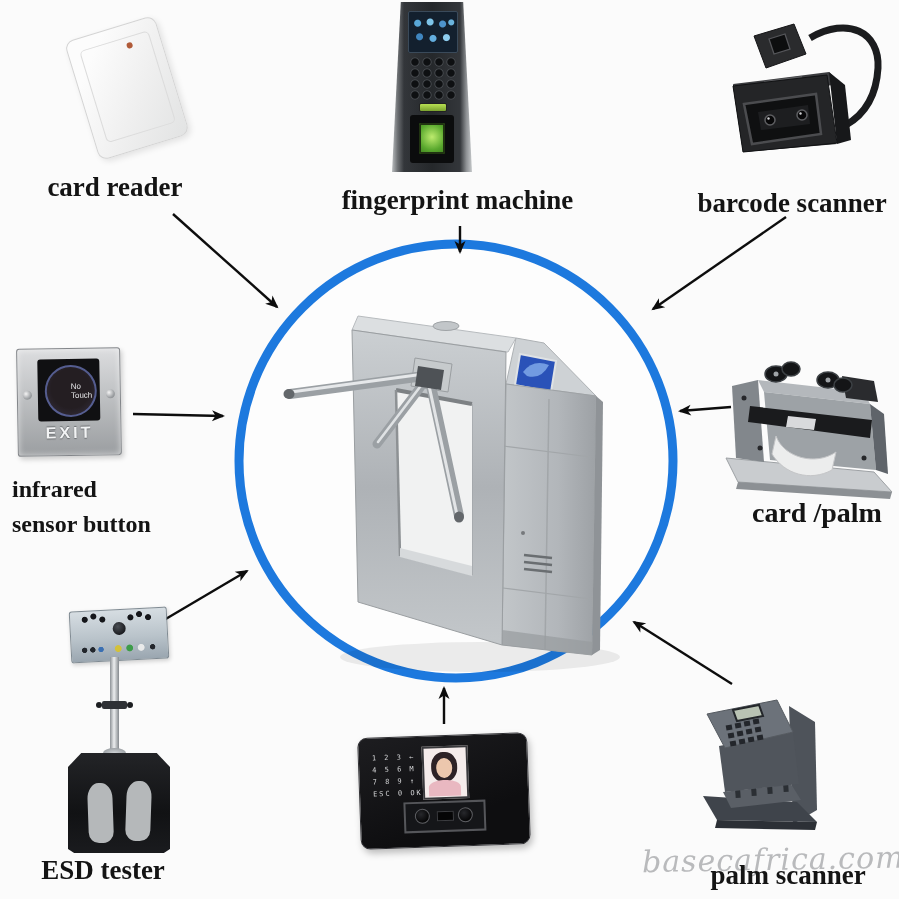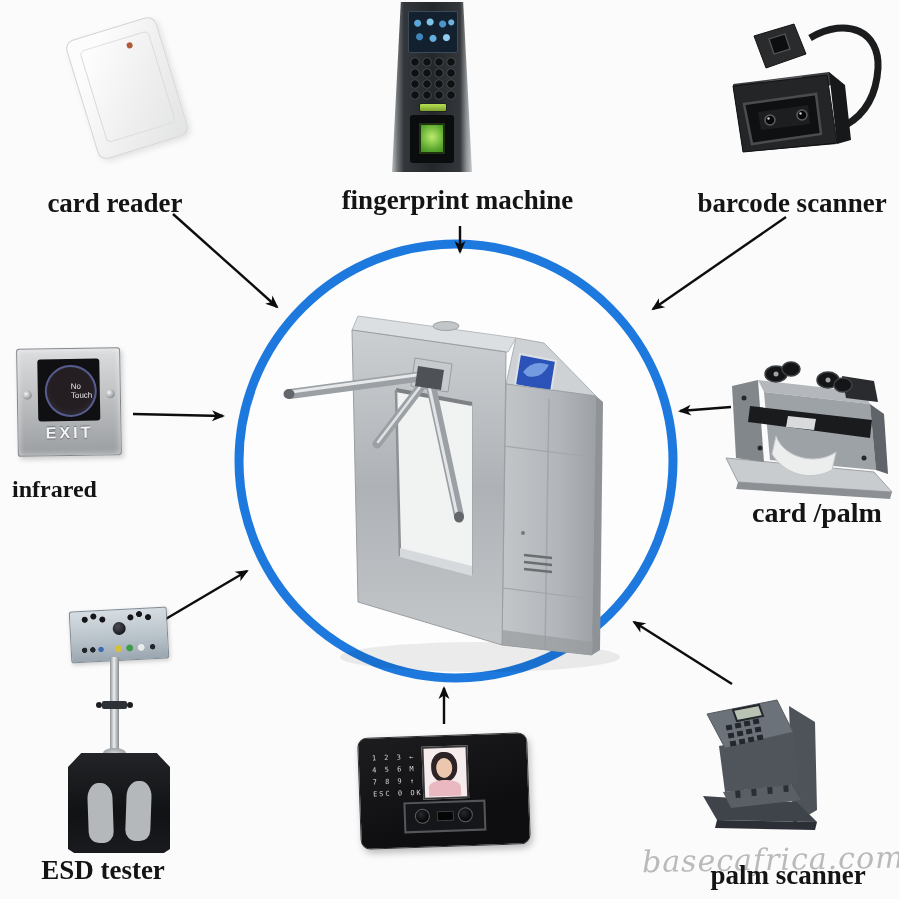--- a/index.html
+++ b/index.html
@@ -115,21 +115,21 @@
       background:#ecc7ad;}
   #facial-scanner .shoulders{position:absolute;left:4px;top:32px;width:32px;height:16px;
       border-radius:45% 45% 0 0;background:#e9b8c1;}
   #facial-scanner .cambar{position:absolute;left:44px;top:66px;width:78px;height:27px;
       background:#151619;border:2px solid #55565a;}
   #facial-scanner .lens{position:absolute;top:5px;width:13px;height:13px;border-radius:50%;
       background:radial-gradient(circle at 40% 35%,#27282c,#060607 70%);border:1px solid #5e5f63;}
   #facial-scanner .tag{position:absolute;left:31px;top:8px;width:15px;height:8px;background:#050506;
       border:1px solid #3c3d41;}
   
-  #lbl-card-reader{left:30px;top:188px;width:170px;text-align:center;}
+  #lbl-card-reader{left:30px;top:172px;width:170px;text-align:center;}
   #lbl-fingerprint{left:325px;top:185px;width:265px;}
   #lbl-barcode{left:686px;top:188px;width:212px;}
   #lbl-infrared{left:12px;top:472px;width:190px;font-size:24px;line-height:35px;text-align:left;}
   #lbl-cardcoin{left:752px;top:497px;width:140px;font-size:28px;line-height:31px;text-align:left;}
   #lbl-esd{left:28px;top:855px;width:150px;}
   #lbl-facial{left:315px;top:857px;width:160px;}
   #lbl-palm{left:708px;top:860px;width:160px;}
   #watermark{position:absolute;left:642px;top:842px;width:250px;z-index:4;
       font-family:"DejaVu Serif",serif;font-style:italic;font-size:30px;color:#b9babc;
       letter-spacing:1px;transform:rotate(-1deg);}
@@ -343,20 +343,21 @@
         <rect x="55" y="49" width="6" height="5" transform="rotate(-10 58 51)"></rect>
         <rect x="64" y="47" width="6" height="5" transform="rotate(-10 67 49)"></rect>
     </g>
   </svg>
 
   <div class="lbl" id="lbl-card-reader">card reader</div>
   <div class="lbl" id="lbl-fingerprint">fingerprint machine</div>
   <div class="lbl" id="lbl-barcode">barcode scanner</div>
   <div class="lbl" id="lbl-infrared">
     <span class="ln">infrared</span>
+    <span class="ln">sensor button</span>
   </div>
   <div class="lbl" id="lbl-cardcoin">
     <span class="ln">card /palm</span>
   </div>
   <div class="lbl" id="lbl-esd">ESD tester</div>
   <div class="lbl" id="lbl-palm">palm scanner</div>
 
   <div id="watermark">basecafrica.com</div>
 </div>
 

